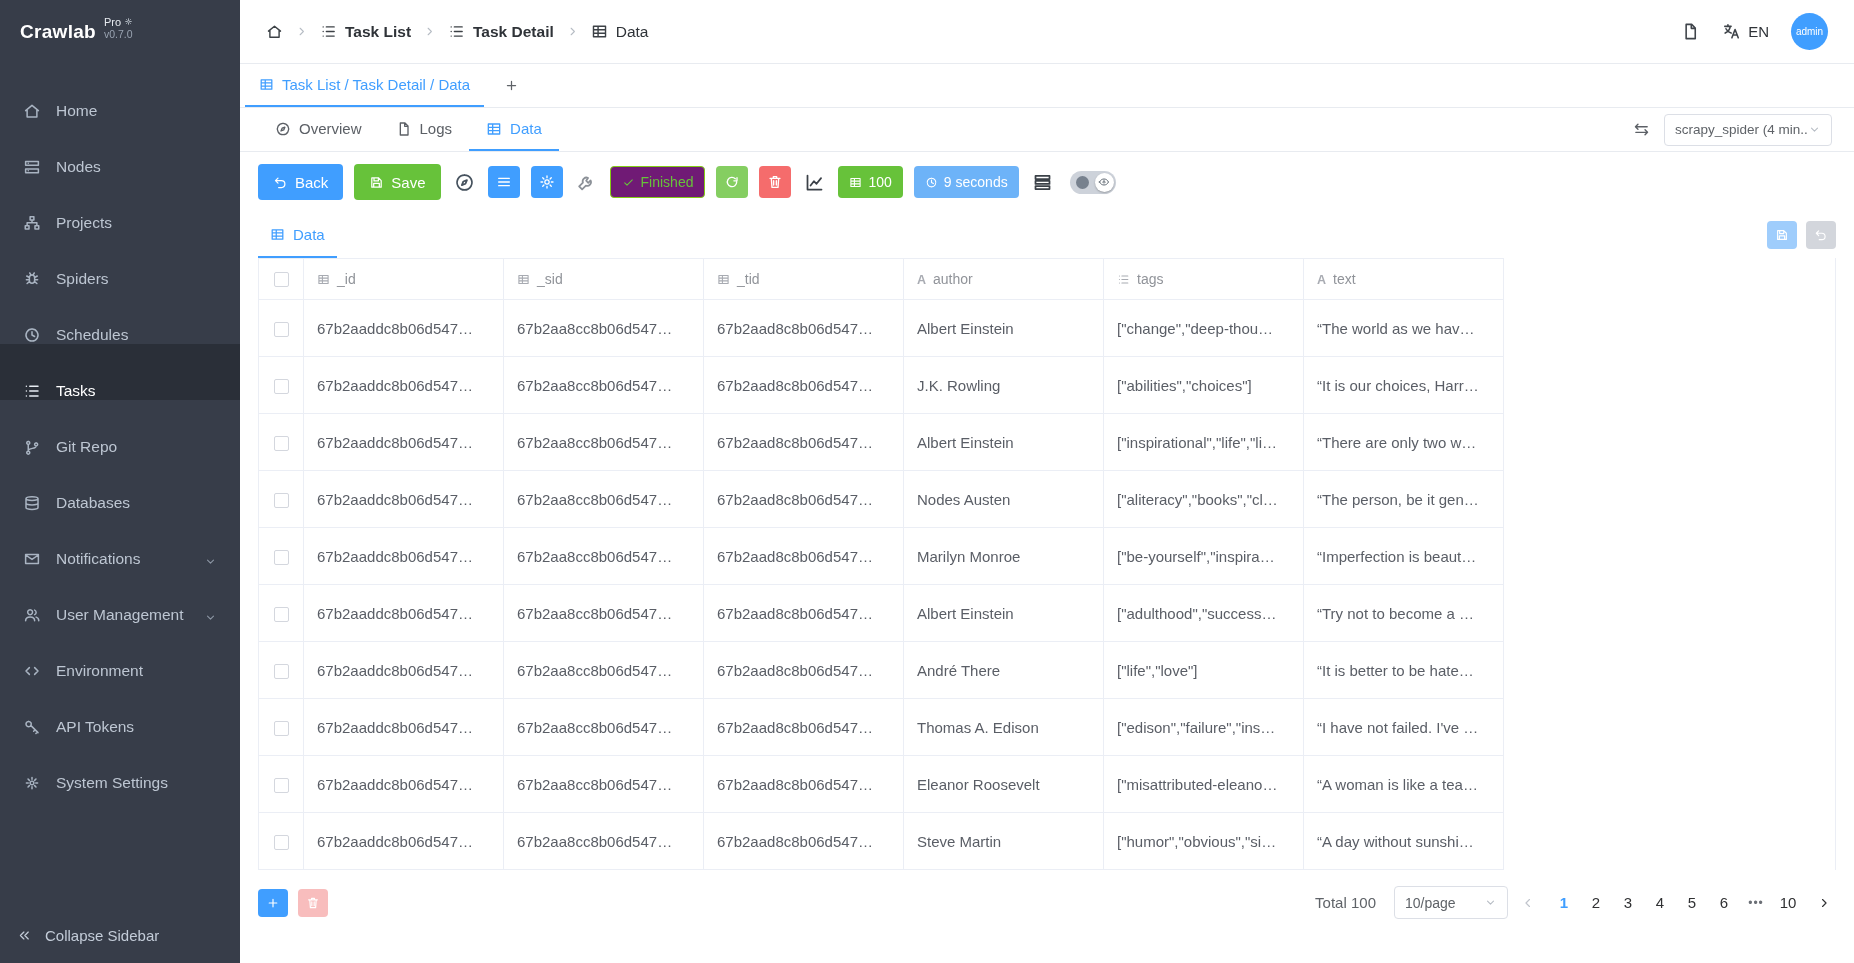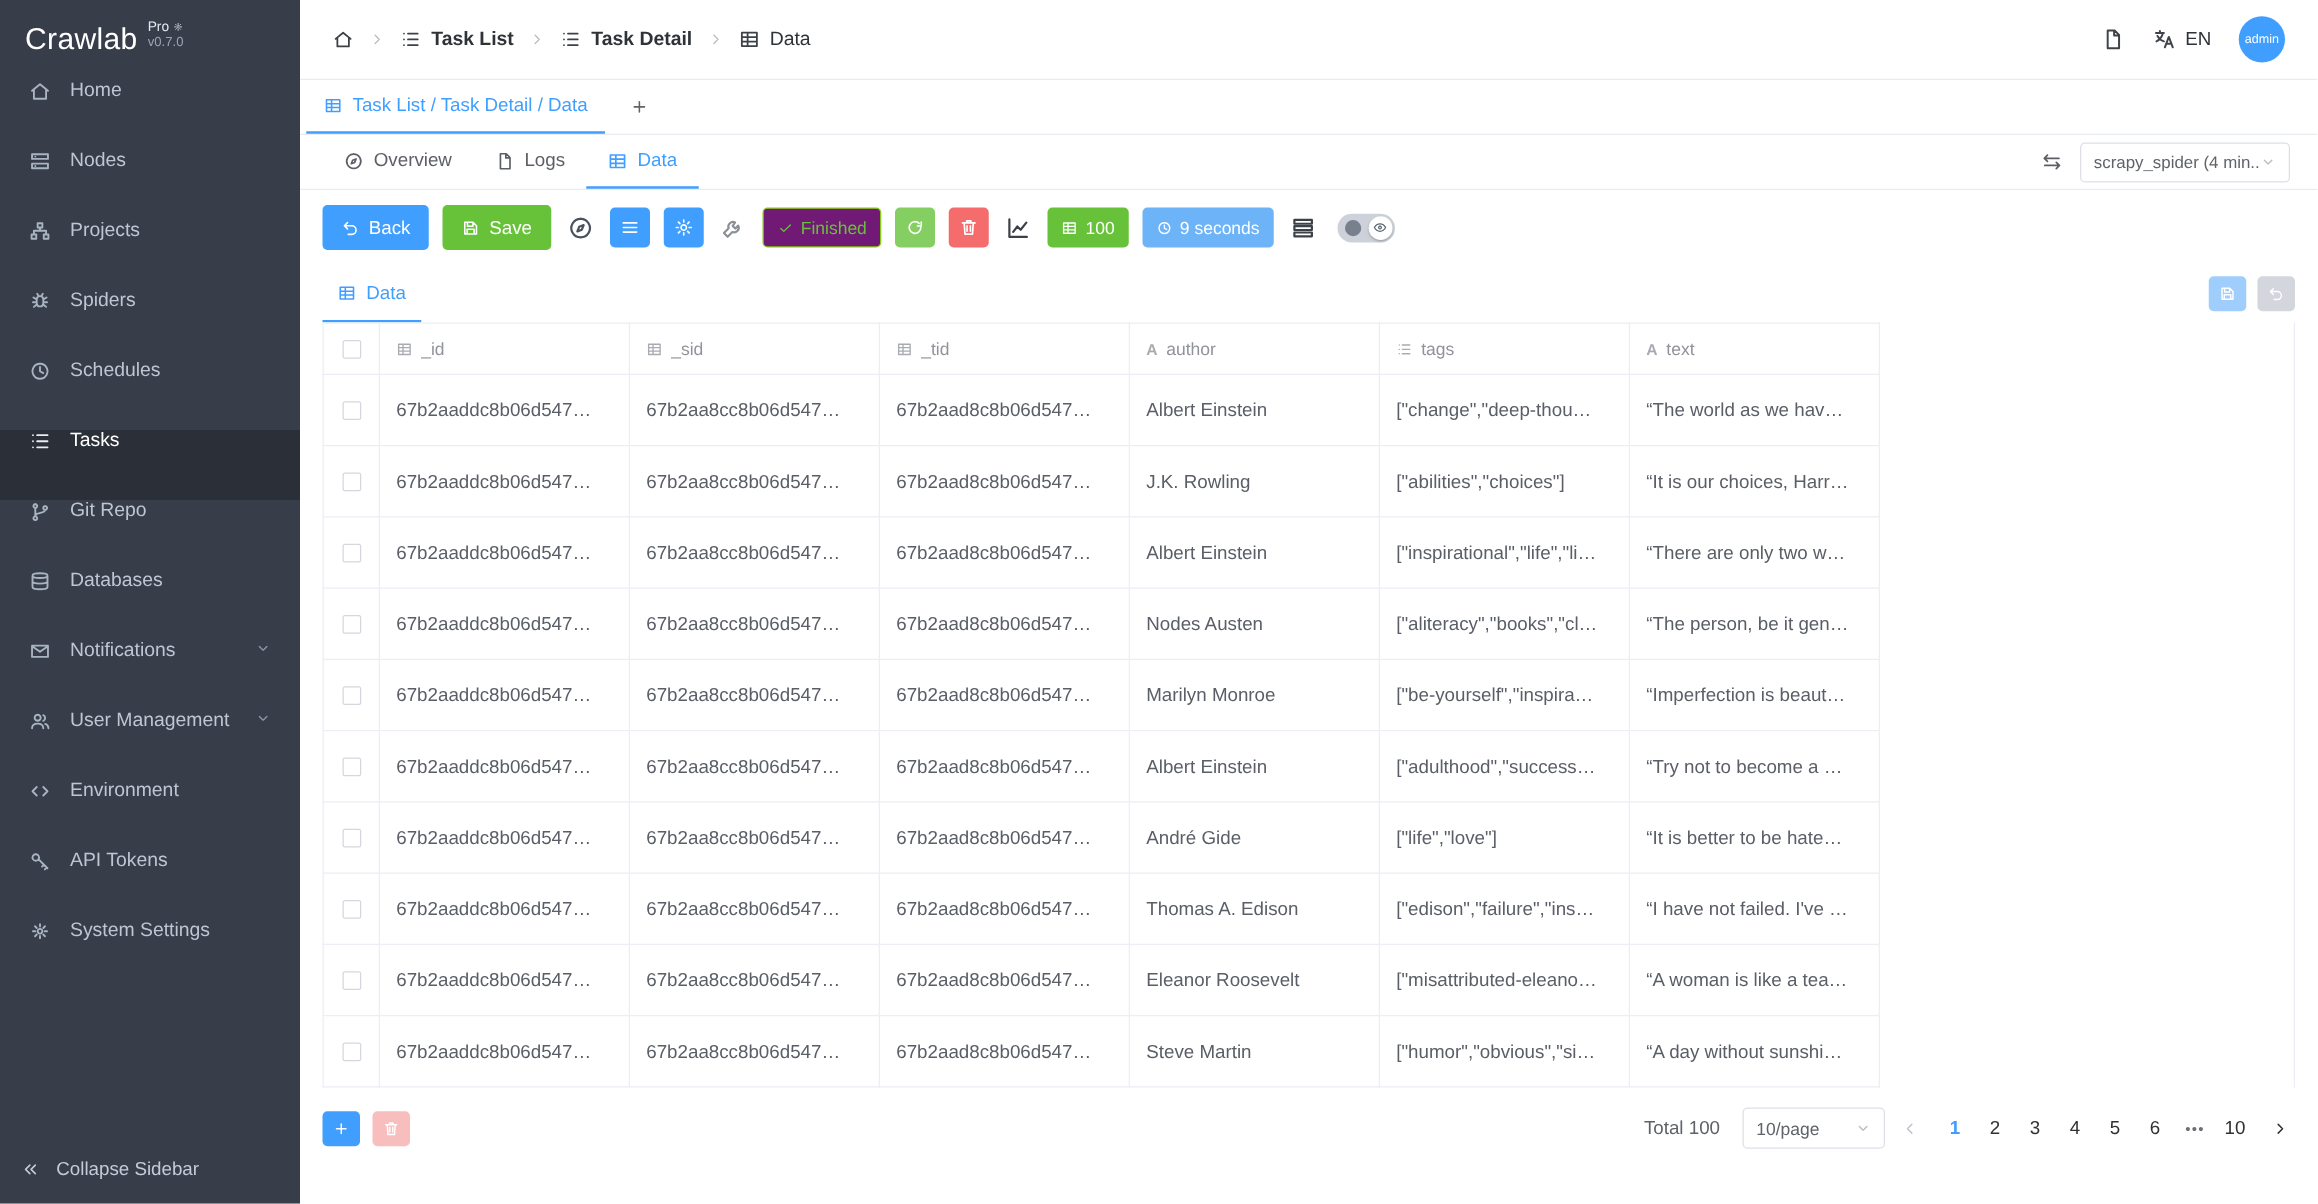--- a/index.html
+++ b/index.html
@@ -6,27 +6,27 @@
 *{box-sizing:border-box;margin:0;padding:0}
 html,body{width:1854px;height:963px}
 body{font-family:"Liberation Sans",sans-serif;display:flex;background:#fff;color:#303133;overflow:hidden}
 button{font-family:inherit}
 .ic{display:inline-flex;flex-shrink:0}
 .ic svg{width:100%;height:100%;display:block}
 
 
 .sidebar{width:240px;flex-shrink:0;background:#373d49;display:flex;flex-direction:column;color:#bdc6d2}
 .logo{height:64px;display:flex;align-items:center;gap:8px;padding:0 20px;color:#fff;cursor:pointer}
-.logo-name{font-size:24px;font-weight:normal;letter-spacing:.3px}
+.logo-name{font-size:19px;font-weight:bold;letter-spacing:.3px}
 .logo-meta{display:flex;flex-direction:column;line-height:1.15;margin-top:-8px}
 .logo-pro{font-size:11px;color:#e6eaef;display:flex;gap:3px;align-items:center}
 .pro-ic{width:9px;height:9px;color:#ced5de}
 .logo-ver{font-size:10.5px;color:#99a3b1}
 .menu{flex:1}
-.s-item{height:56px;display:flex;align-items:flex-start;gap:15px;padding:0 23px;font-size:15.5px;cursor:pointer}
+.s-item{height:56px;display:flex;align-items:flex-end;gap:15px;padding:0 23px;font-size:15.5px;cursor:pointer}
 .s-item.active{background:#2a2f38;color:#fff}
 .s-ic{width:18px;height:18px;color:#a9b4c2}
 .s-item.active .s-ic{color:#e8edf3}
 .s-chev{width:13px;height:13px;margin-left:auto;color:#8d97a5}
 .collapse-bar{height:56px;display:flex;align-items:center;gap:13px;padding:0 17px;font-size:15px;color:#c3ccd8;cursor:pointer}
 .col-ic{width:15px;height:15px}
 
 
 .main{flex:1;display:flex;flex-direction:column;min-width:0}
 
@@ -624,21 +624,21 @@
               <td>67b2aad8c8b06d547…</td>
               <td>Albert Einstein</td>
               <td>["adulthood","success…</td>
               <td>“Try not to become a …</td>
             </tr>
             <tr>
               <td class="col-cb"><span class="cbx"></span></td>
               <td>67b2aaddc8b06d547…</td>
               <td>67b2aa8cc8b06d547…</td>
               <td>67b2aad8c8b06d547…</td>
-              <td>André Gide</td>
+              <td>André There</td>
               <td>["life","love"]</td>
               <td>“It is better to be hate…</td>
             </tr>
             <tr>
               <td class="col-cb"><span class="cbx"></span></td>
               <td>67b2aaddc8b06d547…</td>
               <td>67b2aa8cc8b06d547…</td>
               <td>67b2aad8c8b06d547…</td>
               <td>Thomas A. Edison</td>
               <td>["edison","failure","ins…</td>

